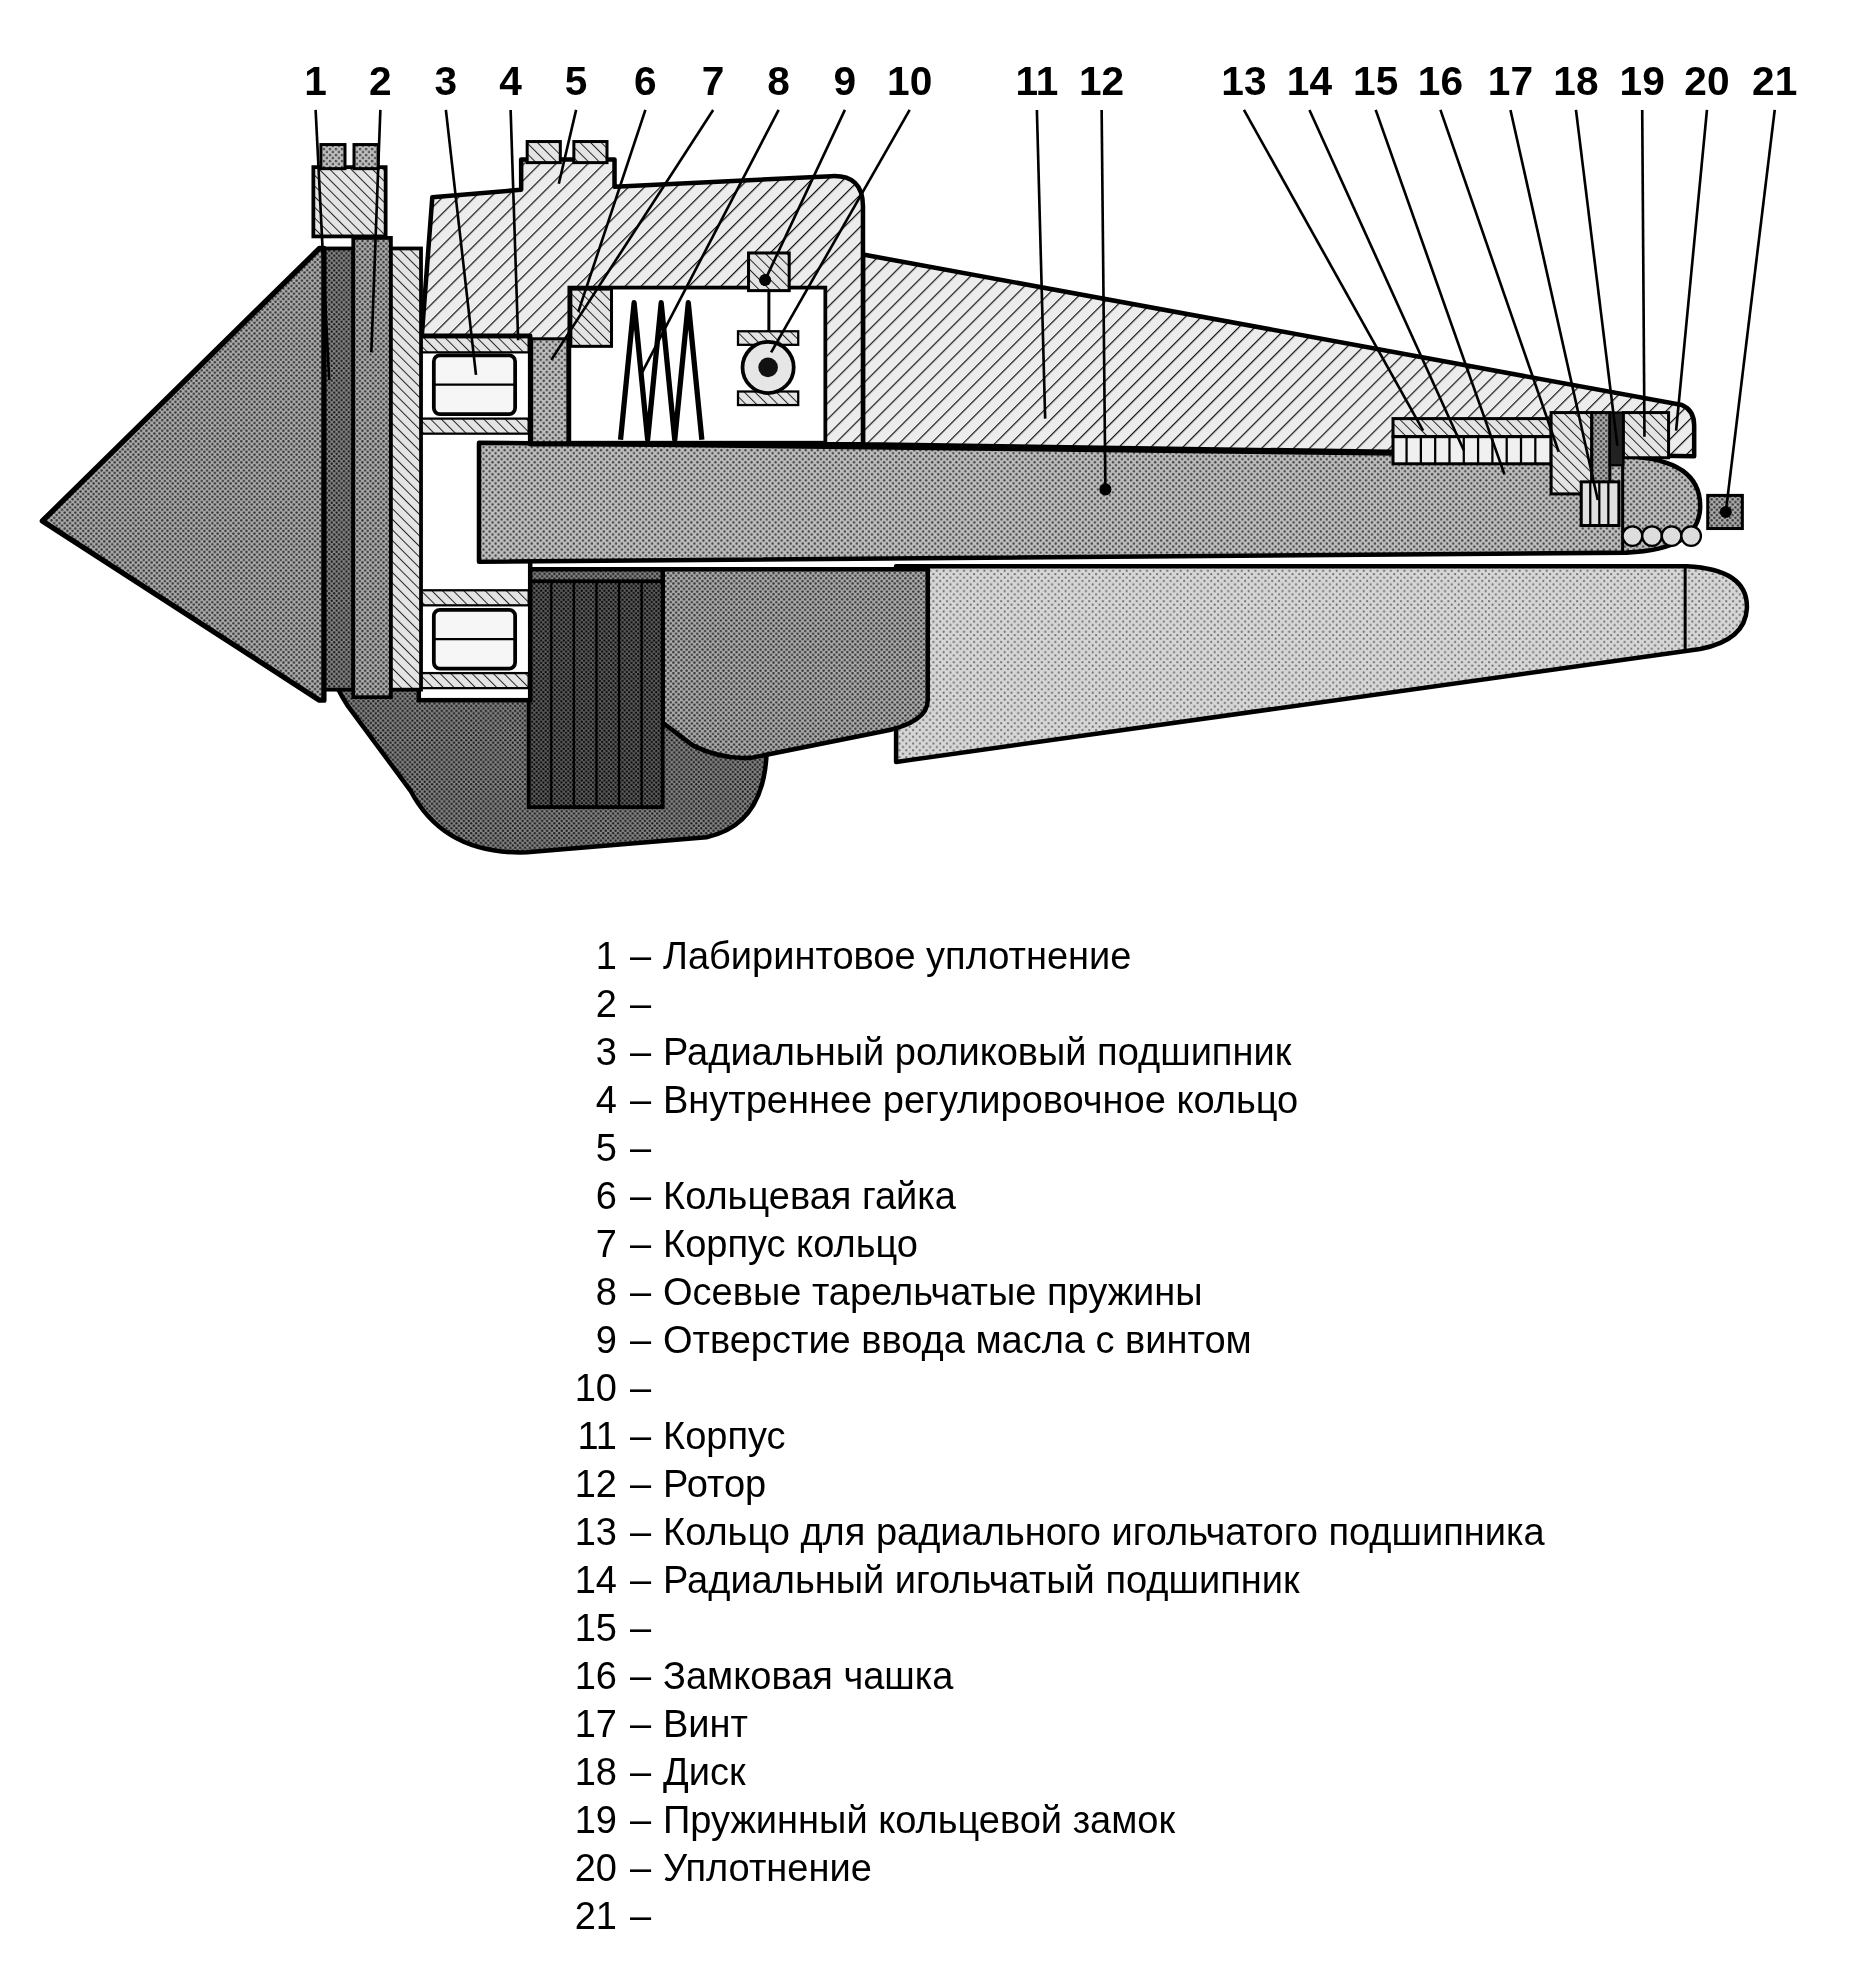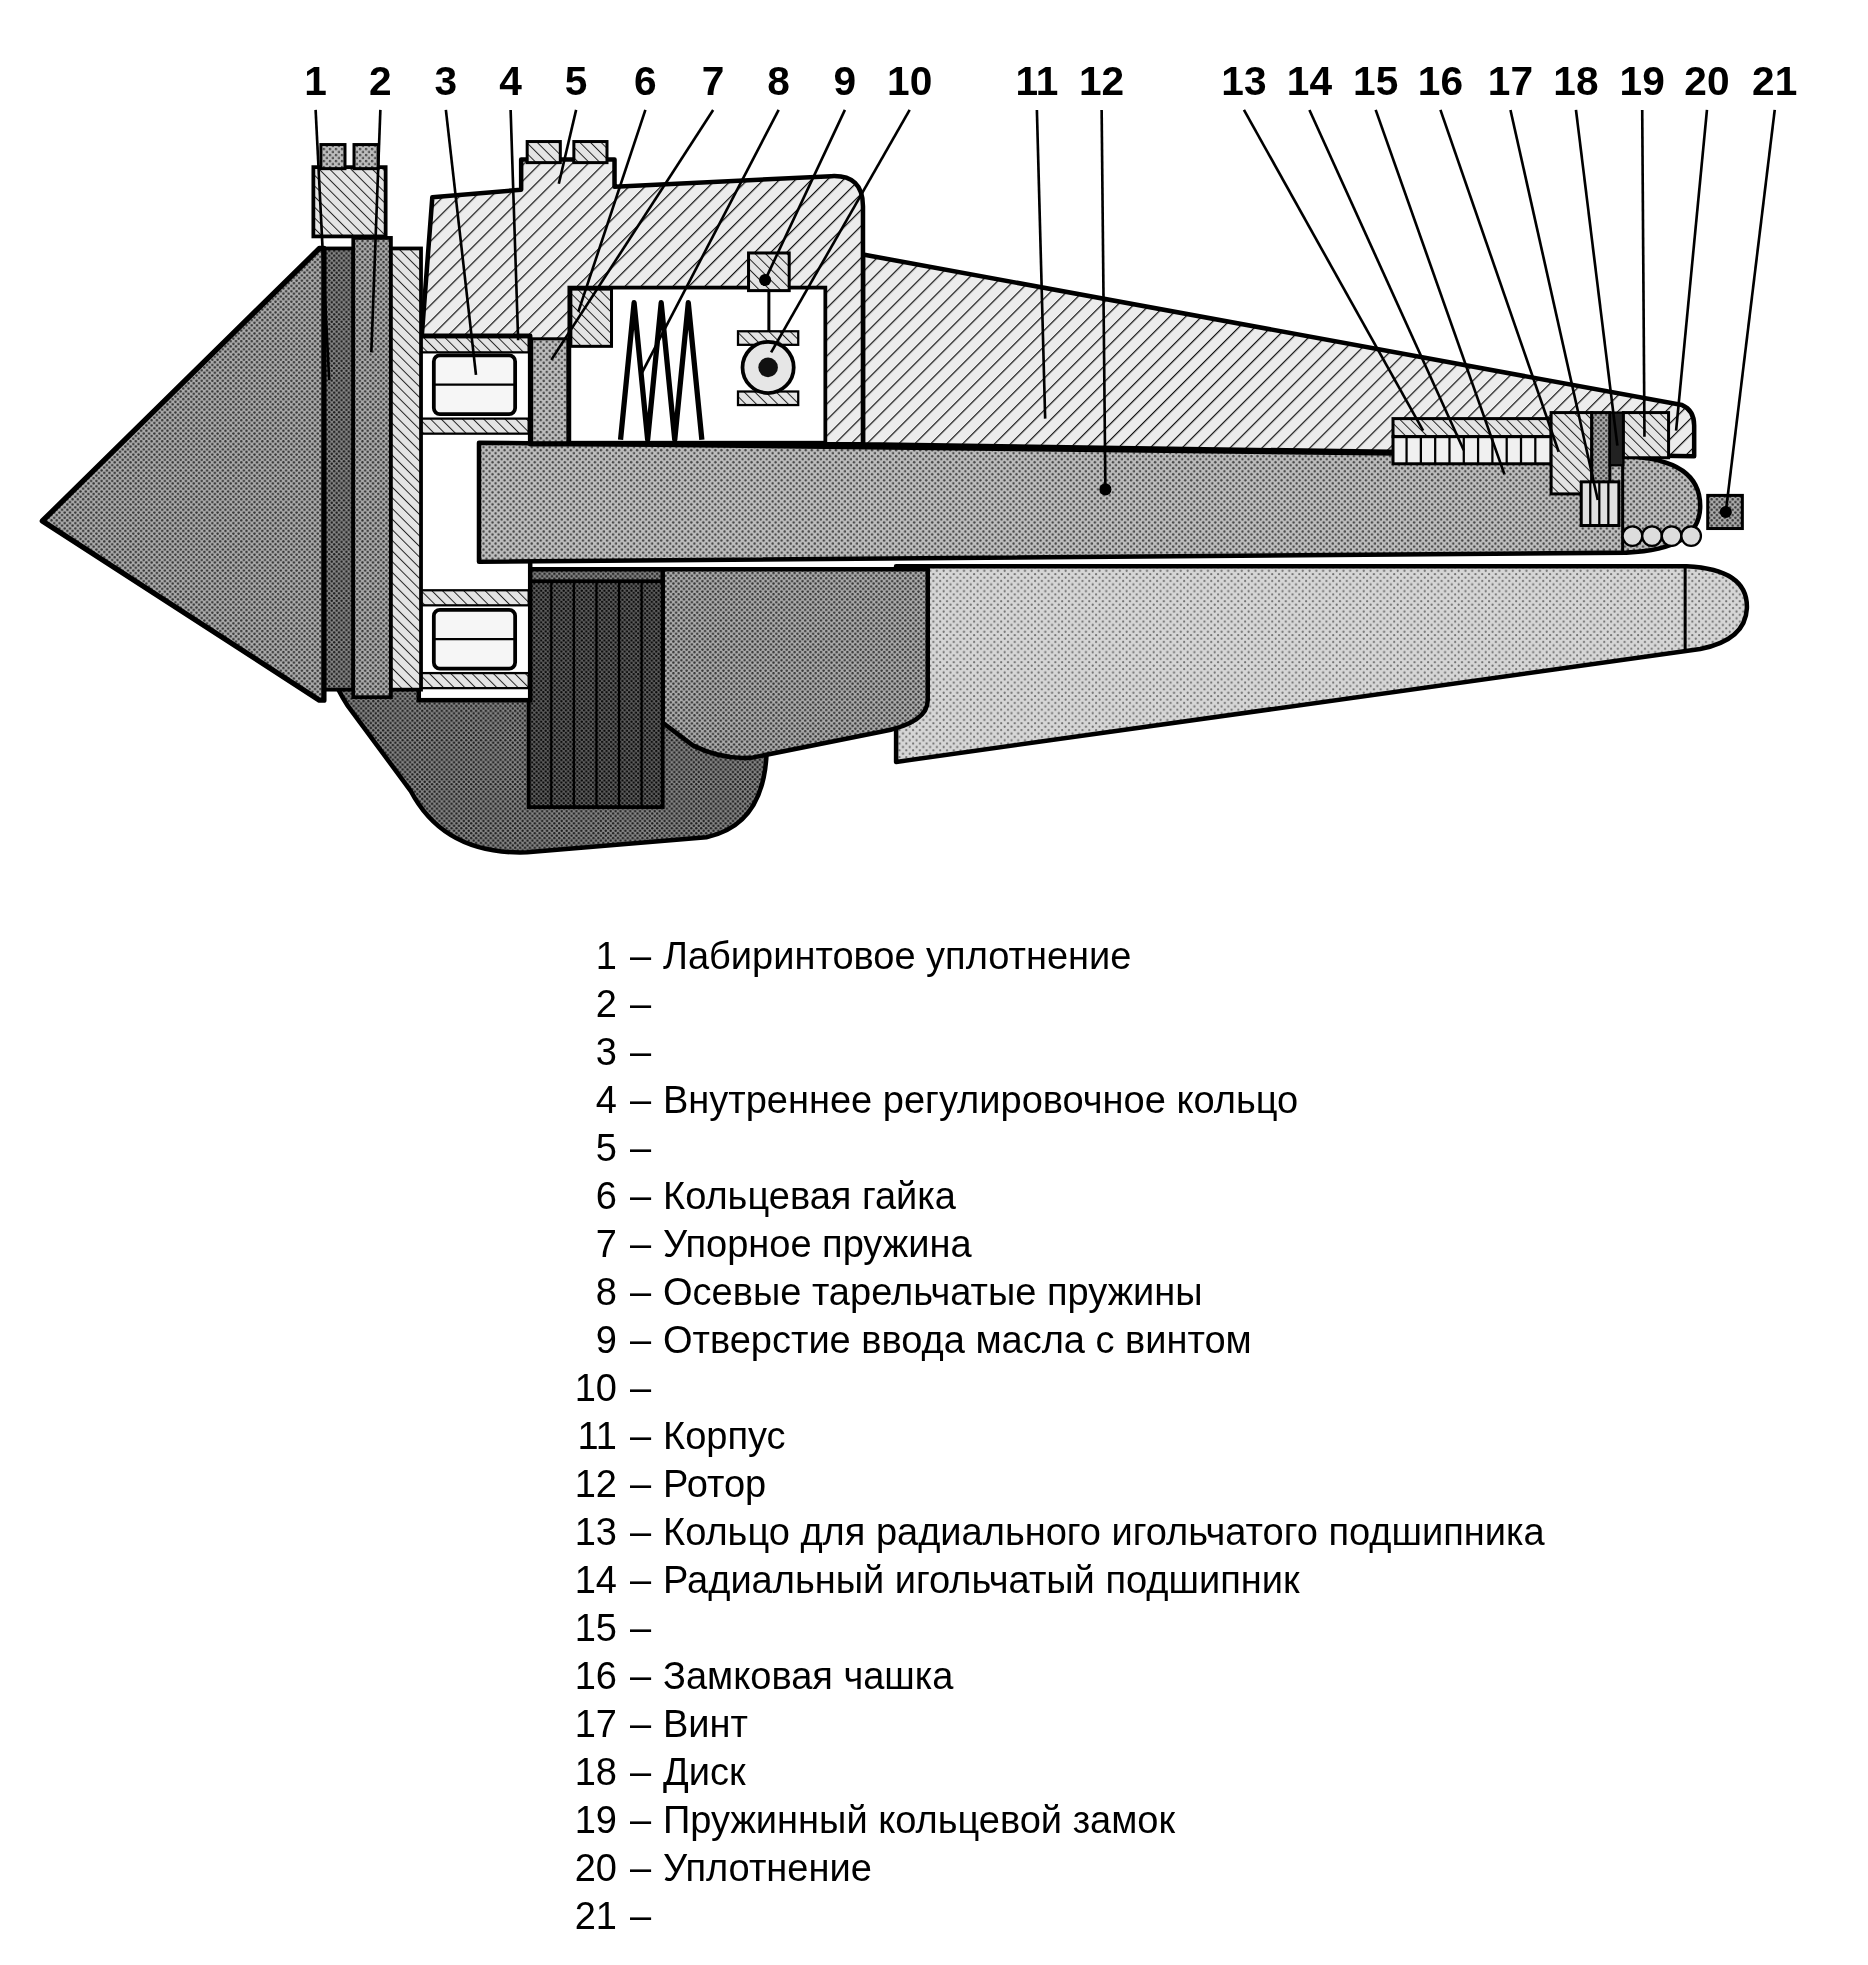--- a/index.html
+++ b/index.html
@@ -242,20 +242,21 @@
   </li>
 
   <li class="legend-item">
     <span class="lnum">2</span>
     <span class="lsep">–</span>
   </li>
 
   <li class="legend-item">
     <span class="lnum">3</span>
     <span class="lsep">–</span>
+    <span class="ltext">Радиальный роликовый подшипник</span>
   </li>
 
   <li class="legend-item">
     <span class="lnum">4</span>
     <span class="lsep">–</span>
     <span class="ltext">Внутреннее регулировочное кольцо</span>
   </li>
 
   <li class="legend-item">
     <span class="lnum">5</span>
@@ -264,21 +265,21 @@
 
   <li class="legend-item">
     <span class="lnum">6</span>
     <span class="lsep">–</span>
     <span class="ltext">Кольцевая гайка</span>
   </li>
 
   <li class="legend-item">
     <span class="lnum">7</span>
     <span class="lsep">–</span>
-    <span class="ltext">Упорное пружина</span>
+    <span class="ltext">Корпус кольцо</span>
   </li>
 
   <li class="legend-item">
     <span class="lnum">8</span>
     <span class="lsep">–</span>
     <span class="ltext">Осевые тарельчатые пружины</span>
   </li>
 
   <li class="legend-item">
     <span class="lnum">9</span>

